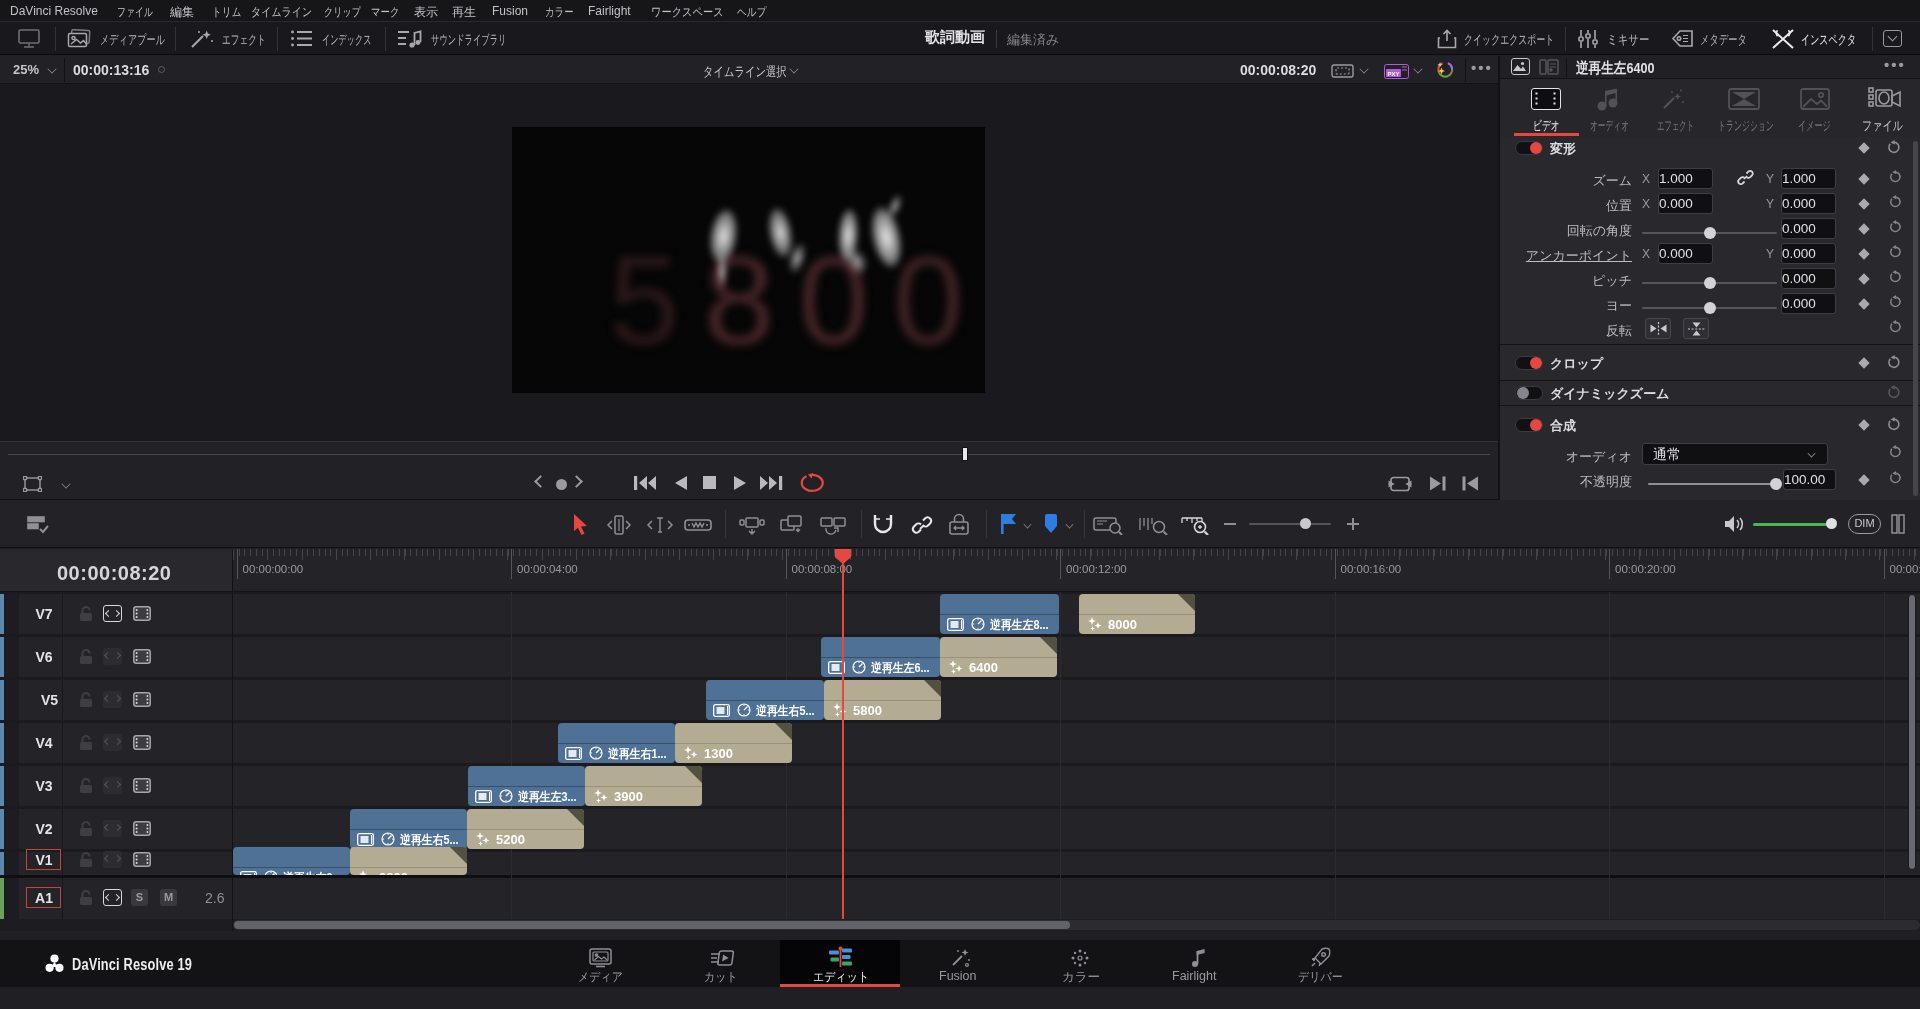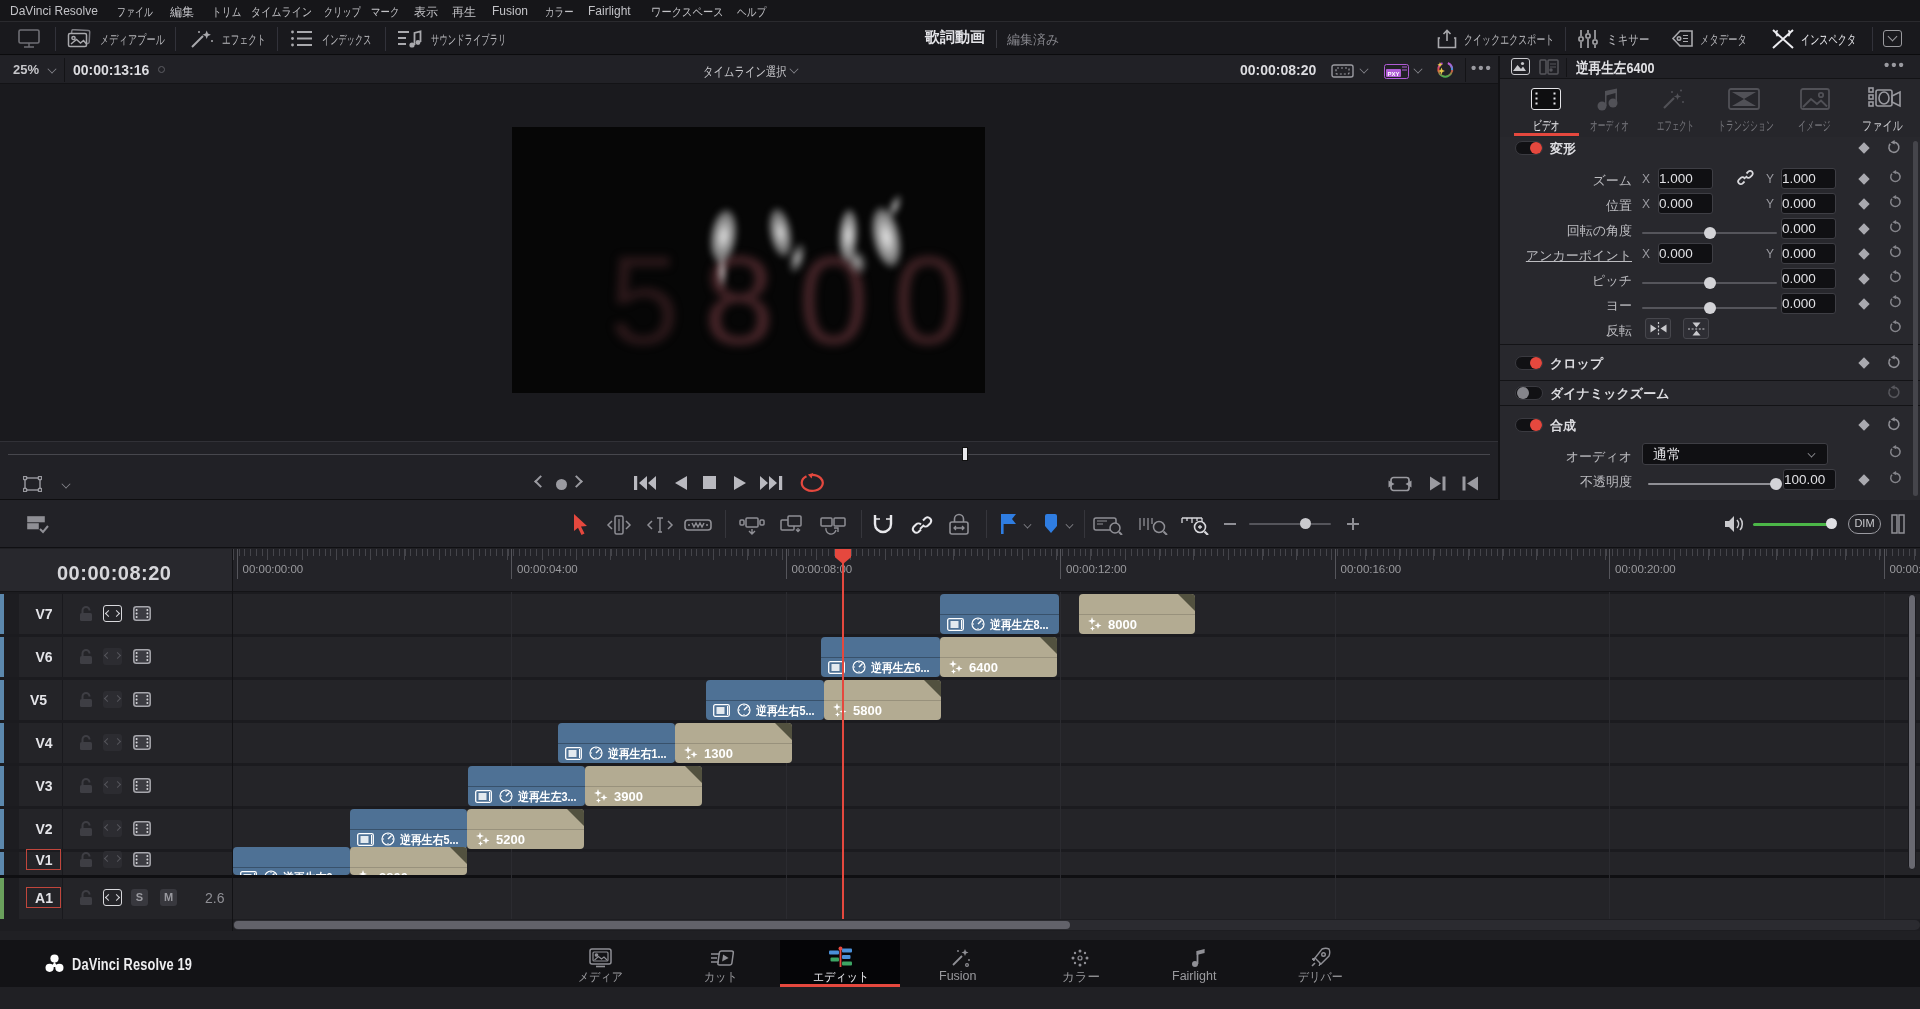--- a/index.html
+++ b/index.html
@@ -644,21 +644,21 @@
         <circle cx="3.6" cy="11" r="1" fill="#d8d8dc"></circle>
         <circle cx="14.4" cy="4" r="1" fill="#d8d8dc"></circle>
         <circle cx="14.4" cy="7.5" r="1" fill="#d8d8dc"></circle>
         <circle cx="14.4" cy="11" r="1" fill="#d8d8dc"></circle>
       </svg>
 <div class="abs" style="left:0;top:131px;width:232px;height:40px;background:#242428;"></div>
 <div class="abs" style="left:233px;top:131px;width:1687px;height:40px;background:#242428;"></div>
 <div class="abs" style="left:0;top:131px;width:4px;height:40px;background:#5c88ad;"></div>
 <div class="abs" style="left:4px;top:131px;width:15px;height:40px;background:#1d1d21;"></div>
 <div class="abs" style="left:62px;top:131px;width:1px;height:40px;background:#19191d;"></div>
-<span class="abs txt" style="left:30px;top:143px;width:28px;text-align:left;font-size:14px;font-weight:bold;color:#e4e4e8;">V5</span>
+<span class="abs txt" style="left:30px;top:143px;width:28px;text-align:right;font-size:14px;font-weight:bold;color:#e4e4e8;">V5</span>
 <svg class="abs" style="left:79px;top:143px;" width="14" height="16" viewBox="0 0 14 16">
         <rect x="1" y="7" width="12" height="8" rx="1.5" fill="#3e3e44"></rect>
         <path d="M3.5 7 V4.5 a3.5 3.5 0 0 1 7 0" fill="none" stroke="#3e3e44" stroke-width="2"></path>
       </svg>
 <div class="abs" style="left:103px;top:142px;width:19px;height:17px;border-radius:3px;background:#2c2c31;">
         <span style="position:absolute;left:2px;top:4.5px;width:5px;height:5px;border-left:1.6px solid #55555b;border-bottom:1.6px solid #55555b;transform:rotate(45deg);"></span>
         <span style="position:absolute;right:2px;top:4.5px;width:5px;height:5px;border-right:1.6px solid #55555b;border-top:1.6px solid #55555b;transform:rotate(45deg);"></span>
       </div>
 <svg class="abs" style="left:133px;top:143px;" width="18" height="15" viewBox="0 0 18 15">
         <rect x="0.8" y="0.8" width="16.4" height="13.4" rx="2.5" fill="#3c3c42" stroke="#a6a6ac" stroke-width="1.5"></rect>

